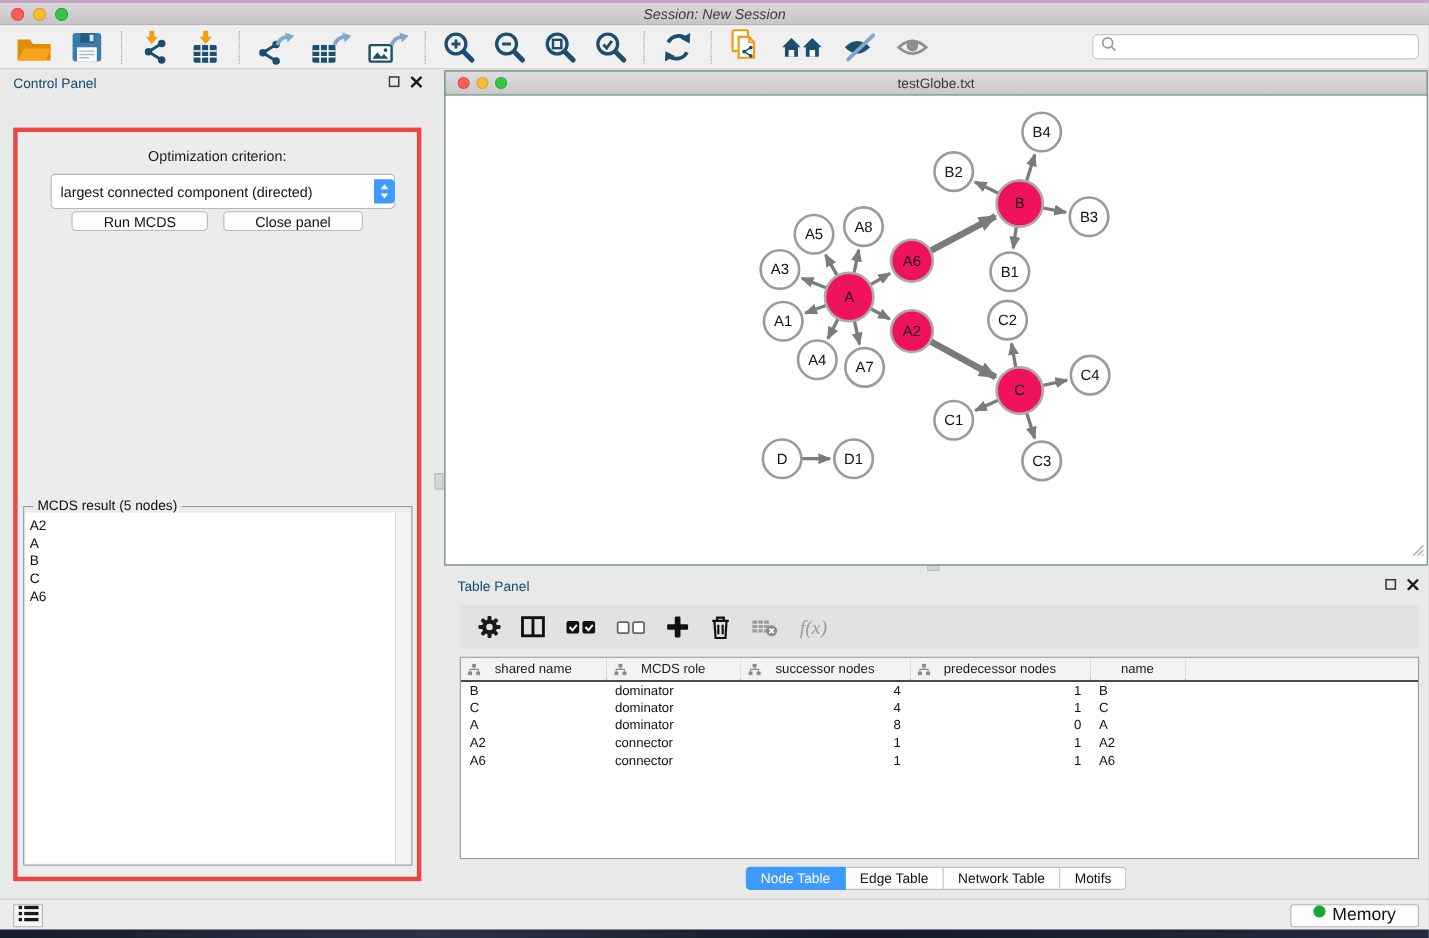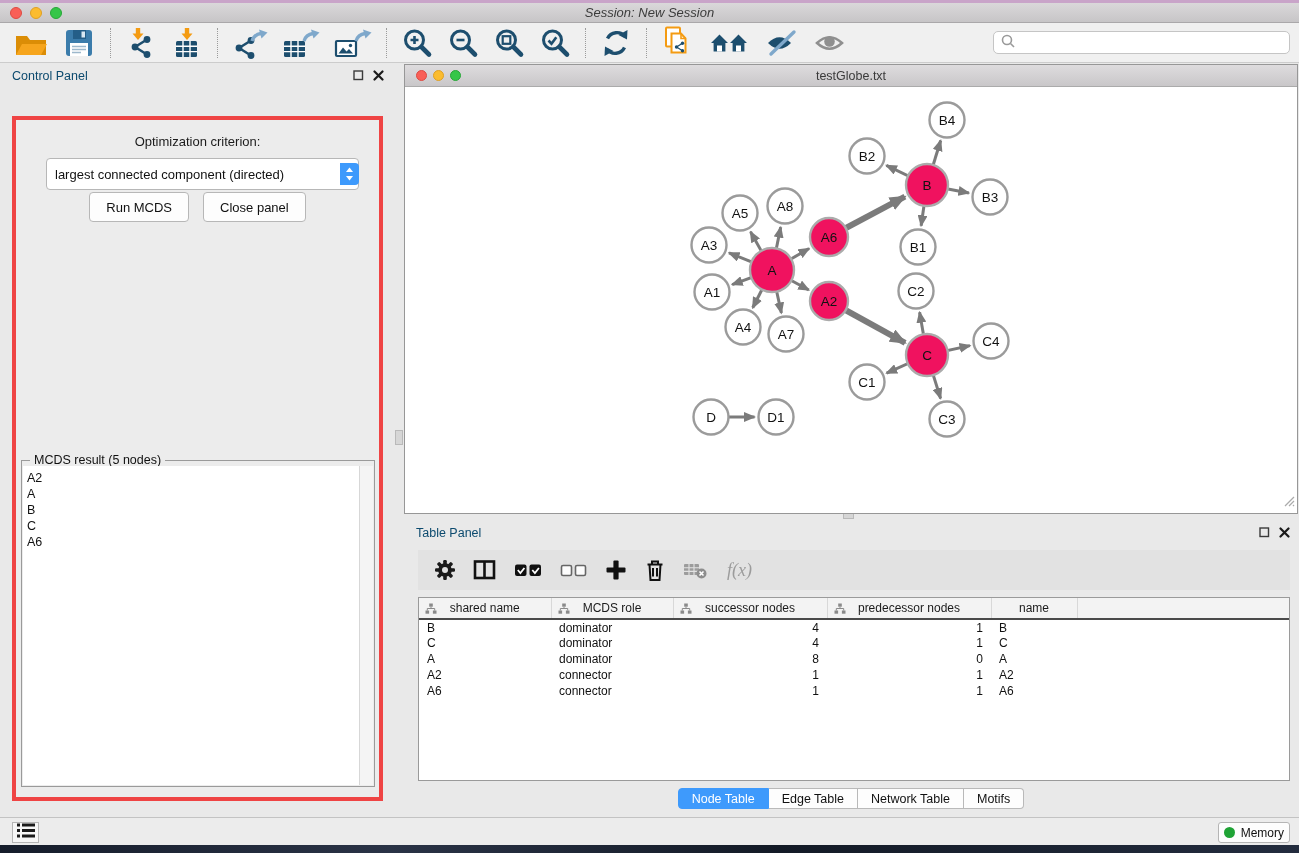--- a/index.html
+++ b/index.html
@@ -52,21 +52,21 @@
   .tab.active { background:#3e9afc; border-color:#3e9afc; color:#fff; }
   .cp-box { position:absolute; left:12px; top:53px; width:371px; bottom:16px;
     border:4px solid #ef4444; background:#ececec; }
   .opt-label { margin-top:14px; text-align:center; font-size:13px; color:#1b1b1b; }
   .combo { position:absolute; left:30px; top:38px; width:313px; height:32px; background:#fff;
     border:1px solid #b7b7b7; border-radius:4px; display:flex; align-items:center; }
   .combo .combo-text { flex:1; font-size:13px; color:#111; padding-left:8px; white-space:nowrap; overflow:hidden; }
   .combo .stepper { width:19px; height:22px; margin:-1px -1px 0 0; background:#3e9afc; border-radius:0 4px 4px 0;
     display:flex; align-items:center; justify-content:center; }
   .btn-row { position:absolute; left:0; top:72px; width:100%; display:flex; justify-content:center; gap:14px; }
-  .push-btn { height:30px; padding:0 16px; background:#fdfdfd; border:1px solid #b7b7b7; border-radius:4px;
+  .push-btn { height:18px; padding:0 28px; background:#fdfdfd; border:1px solid #b7b7b7; border-radius:4px;
     font-size:13px; color:#111; display:flex; align-items:center; }
   .result-box { position:absolute; left:5px; right:4px; top:340px; bottom:10px; border:1px solid #9a9a9a; }
   .result-title { position:absolute; left:8px; top:-8px; background:#ececec; padding:0 4px; font-size:12.5px; color:#111; }
   .result-list { position:absolute; left:1px; right:14px; top:5px; bottom:1px; background:#fff;
     border-right:1px solid #d7d7d7; padding:4px 0 0 4px; overflow:hidden; }
   .result-item { font-size:12.5px; color:#111; line-height:16px; }
   .result-scroll { position:absolute; right:1px; top:5px; bottom:1px; width:13px; background:#f4f4f4; }
 
   
   .vknob { position:absolute; left:395px; top:367px; width:8px; height:15px; background:#d6d6d6;
@@ -99,22 +99,22 @@
   table.grid th .colicon { position:absolute; left:6px; top:5px; }
   table.grid td { height:16px; font-size:12px; color:#111; padding:0 8px; white-space:nowrap; overflow:hidden; }
   td.al { text-align:left; } td.ar { text-align:right; }
   .tp-tabs { position:absolute; left:0; top:268px; width:100%; display:flex; justify-content:center; }
 
   
   .statusbar { position:absolute; left:0; top:817px; width:100%; height:28px; background:#ececec;
     border-top:1px solid #c3c3c3; }
   .list-btn { position:absolute; left:12px; top:4px; width:27px; height:21px; background:#f6f6f6;
     border:1px solid #b5b5b5; display:flex; align-items:center; justify-content:center; }
-  .mem-btn { position:absolute; right:9px; top:4px; height:21px; padding:0 5px; background:#fdfdfd;
-    border:1px solid #b5b5b5; border-radius:3px; display:flex; align-items:center; gap:6px; font-size:12px; color:#111; }
+  .mem-btn { position:absolute; right:9px; top:4px; height:21px; padding:0 20px; background:#fdfdfd;
+    border:1px solid #b5b5b5; border-radius:3px; display:flex; gap:6px; font-size:16px; color:#111; }
   .mem-dot { width:11px; height:11px; border-radius:50%; background:#1ea335; }
 </style>
 </head>
 <body>
 
 <div class="screen">
   <div class="wall-top"></div>
 
   <div class="titlebar">
     <div class="lights">

